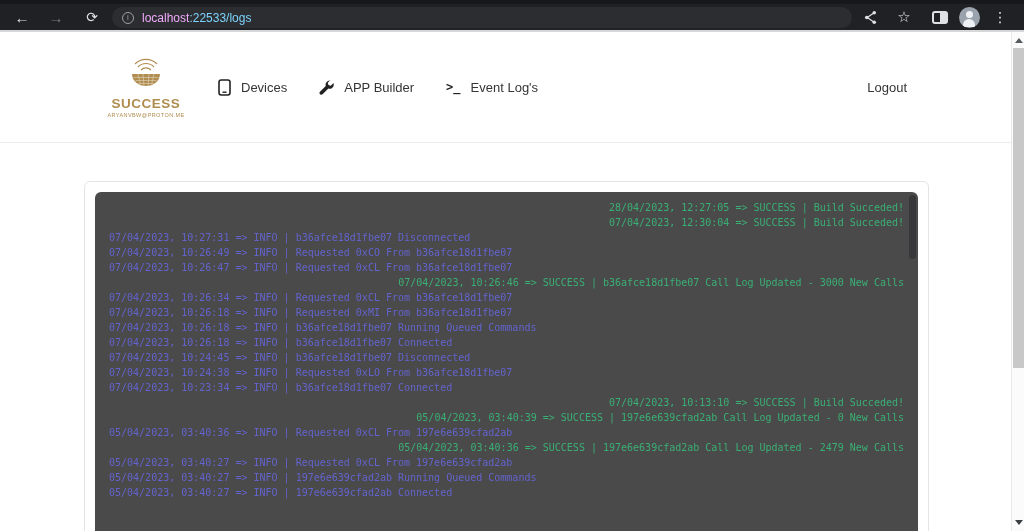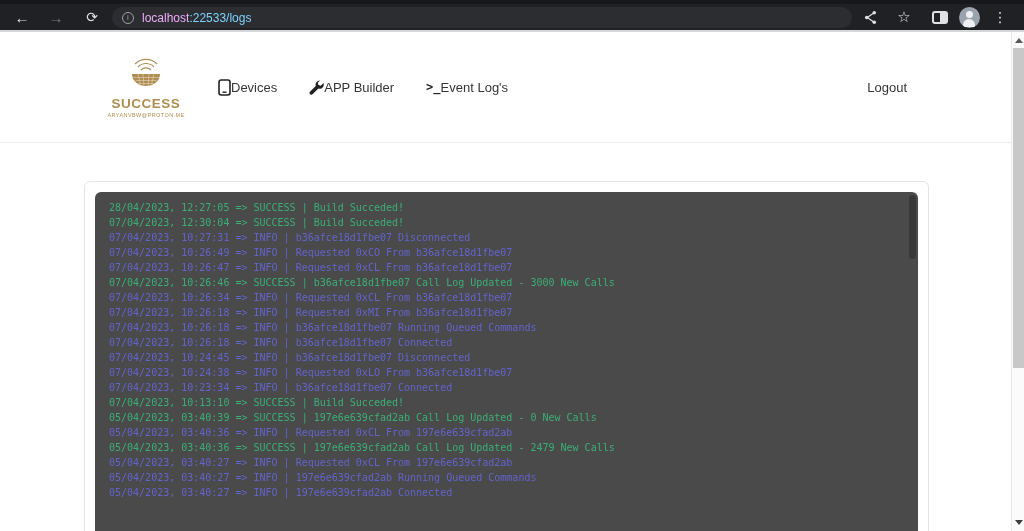--- a/index.html
+++ b/index.html
@@ -49,33 +49,33 @@
   
   .header { height:111px; display:flex; align-items:center;
             padding:0 104px 0 100px; border-bottom:1px solid #ededed;
             margin:0 0 0 0; width:1011px; }
   .brand { width:92px; text-align:center; line-height:1; }
   .brand svg { display:block; margin:0 auto 1px; }
   .brand-title { font-size:13.5px; font-weight:bold; letter-spacing:.5px;
                  color:var(--accent_gold,#b08d4f); }
   .brand-sub { font-size:5.5px; letter-spacing:.4px; color:var(--accent_gold,#b08d4f); margin-top:2px; }
   .nav { display:flex; align-items:center; margin-left:26px; gap:32px; }
-  .nav-item { display:flex; align-items:center; font-size:13px; color:#353535; cursor:pointer; }
+  .nav-item { display:flex; align-items:center; gap:10px; font-size:13px; color:#353535; cursor:pointer; }
   .term-glyph { font-family:"DejaVu Sans Mono", monospace; font-weight:bold; font-size:12px; color:#222; }
   .logout { margin-left:auto; font-size:13px; color:#353535; cursor:pointer; }
 
   
   .log-card { margin:38px 0 0 84px; width:845px; height:560px;
               background:#fff; border:1px solid #e4e4e4; border-radius:6px; padding:10px; }
   .log-panel { position:relative; width:100%; height:100%;
                background:var(--log_bg,#4a4a4b); border-radius:6px;
                padding:8px 14px; overflow:hidden;
                font-family:"DejaVu Sans Mono", monospace; font-size:10px; line-height:15px; }
   .log-line { white-space:nowrap; }
-  .log-line.success { color:var(--log_success,#3aaf74); }
+  .log-line.success { color:var(--log_success,#3aaf74);text-align:right; }
   .log-line.info    { color:var(--log_info,#6363cd); }
   .log-thumb { position:absolute; top:3px; right:2px; width:7px; height:64px;
                background:#38383a; border-radius:4px; }
 </style>
 </head>
 <body>
 
 <div class="chrome">
   <span class="tool i-back">←</span>
   <span class="tool i-fwd">→</span>

